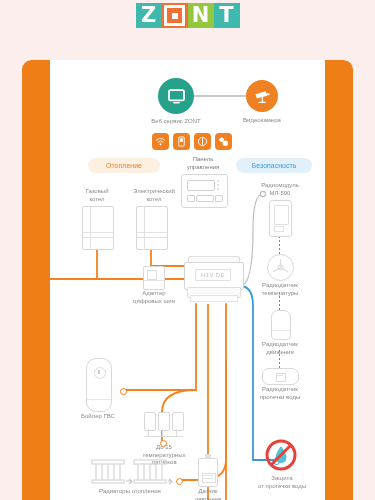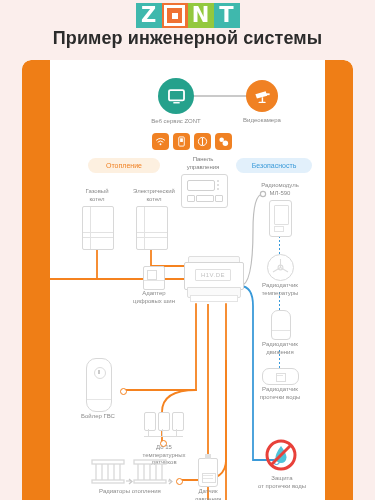--- a/index.html
+++ b/index.html
@@ -55,21 +55,20 @@
   <div class="logo">
     <div class="logo-cell lc-z">Z</div>
     <div class="logo-cell lc-o">
       <span class="ring">
           <i></i>
         </span>
     </div>
     <div class="logo-cell lc-n">N</div>
     <div class="logo-cell lc-t">T</div>
   </div>
-  <div class="subtitle">Пример инженерной системы</div>
 </div>
 
 <div class="card">
   <div class="bar left"></div>
   <div class="bar right"></div>
 
   <div class="stage">
 
     <svg style="position:absolute;left:0;top:0;width:275px;height:440px;">
 

